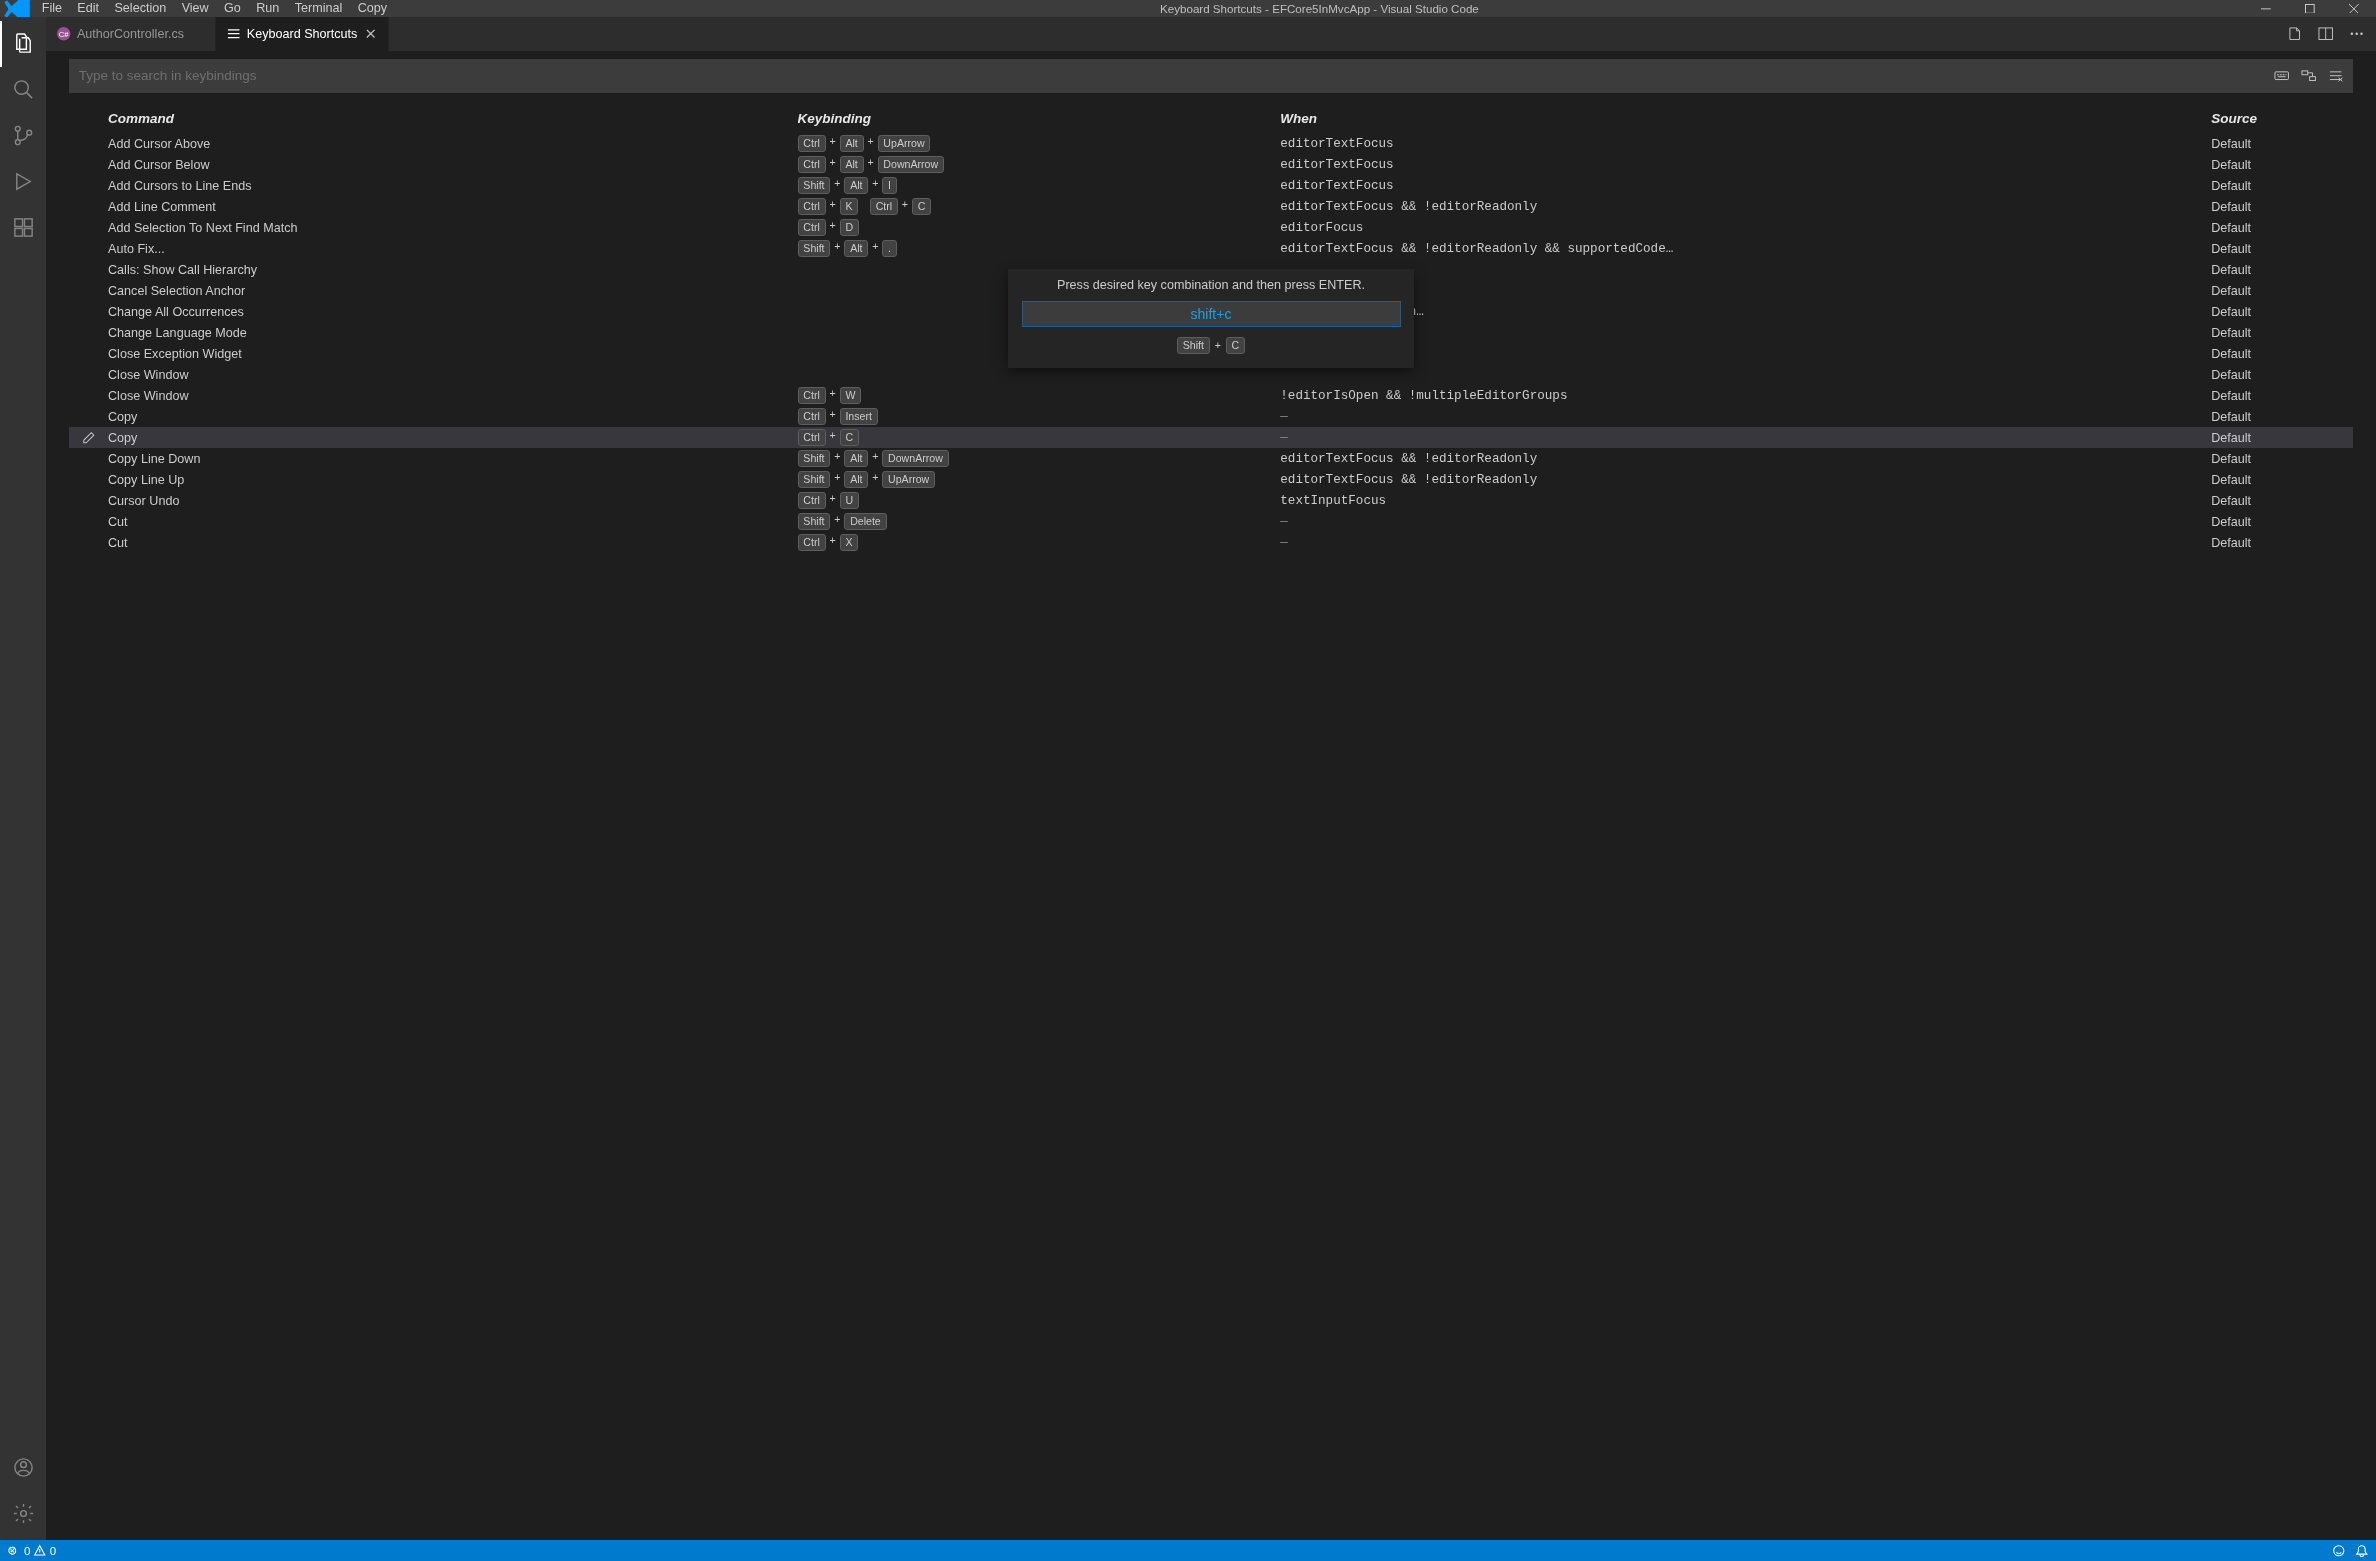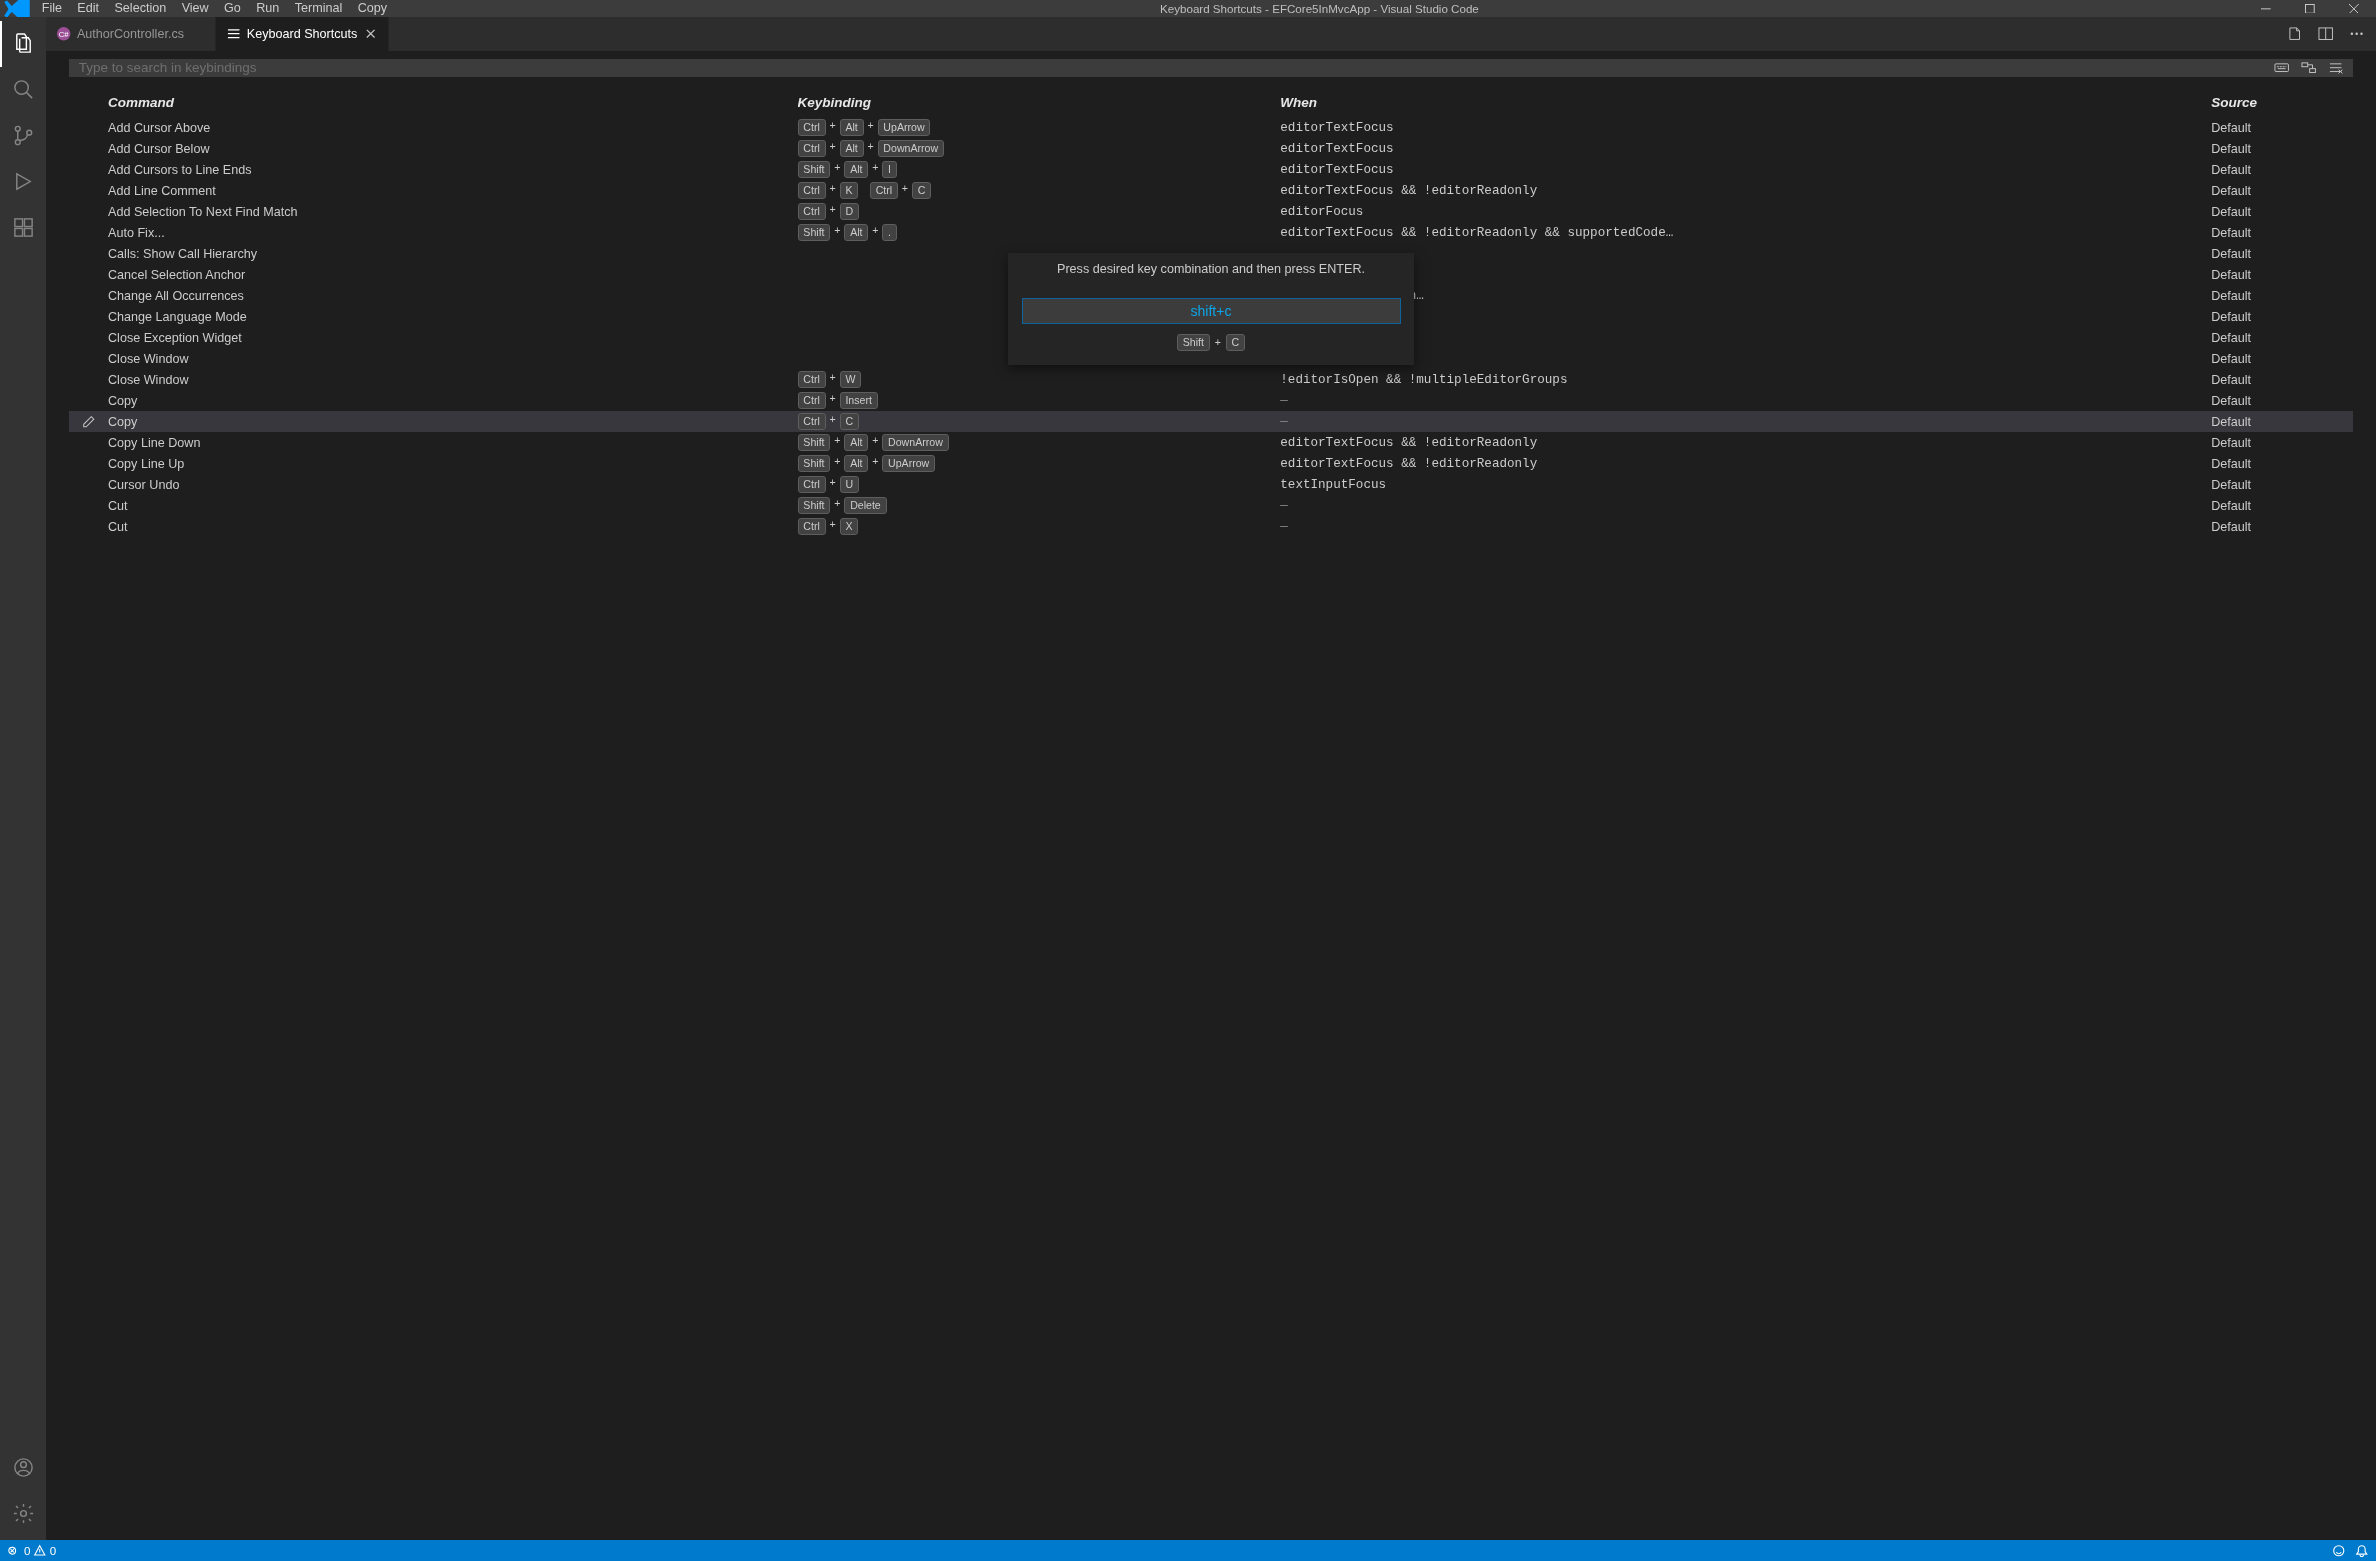--- a/index.html
+++ b/index.html
@@ -145,21 +145,21 @@
   .kb-editor {
     flex:1;
     display:flex;
     flex-direction:column;
     position:relative;
     min-height:0;
   }
   .searchbar-wrap { padding: 7.7px 23px 3.9px 23px;}
   .searchbar {
     background: var(--search-bg);
-    height:18px;
+    height:34px;
     display:flex;
     align-items:center;
     padding:0 7.7px;
     gap:7.7px;
   }
   .searchbar input {
     flex:1;
     background:transparent;
     border:none;
     outline:none;
@@ -218,21 +218,21 @@
     transform:translateX(-50%);
     top:172px;
     width:406px;
     background: var(--overlay-bg);
     box-shadow: 0 3.9px 11.6px rgba(0,0,0,0.5);
     padding: 9.7px 13.5px 13.5px 13.5px;
     z-index:10;
     display:flex; flex-direction:column; align-items:center;
     color:#cccccc;
   }
-  .overlay .instr { font-size:12.6px; margin-bottom:22px; text-align:right;}
+  .overlay .instr { font-size:12.6px; margin-bottom:9px; text-align:right;}
   .overlay input.kb-input {
     width:100%;
     background: var(--input-bg);
     border:1px solid var(--input-border);
     outline:none;
     color:#0ea5e9;
     font-size:14px;
     text-align:center;
     padding:3.9px 5.8px;
     font-family:inherit;

